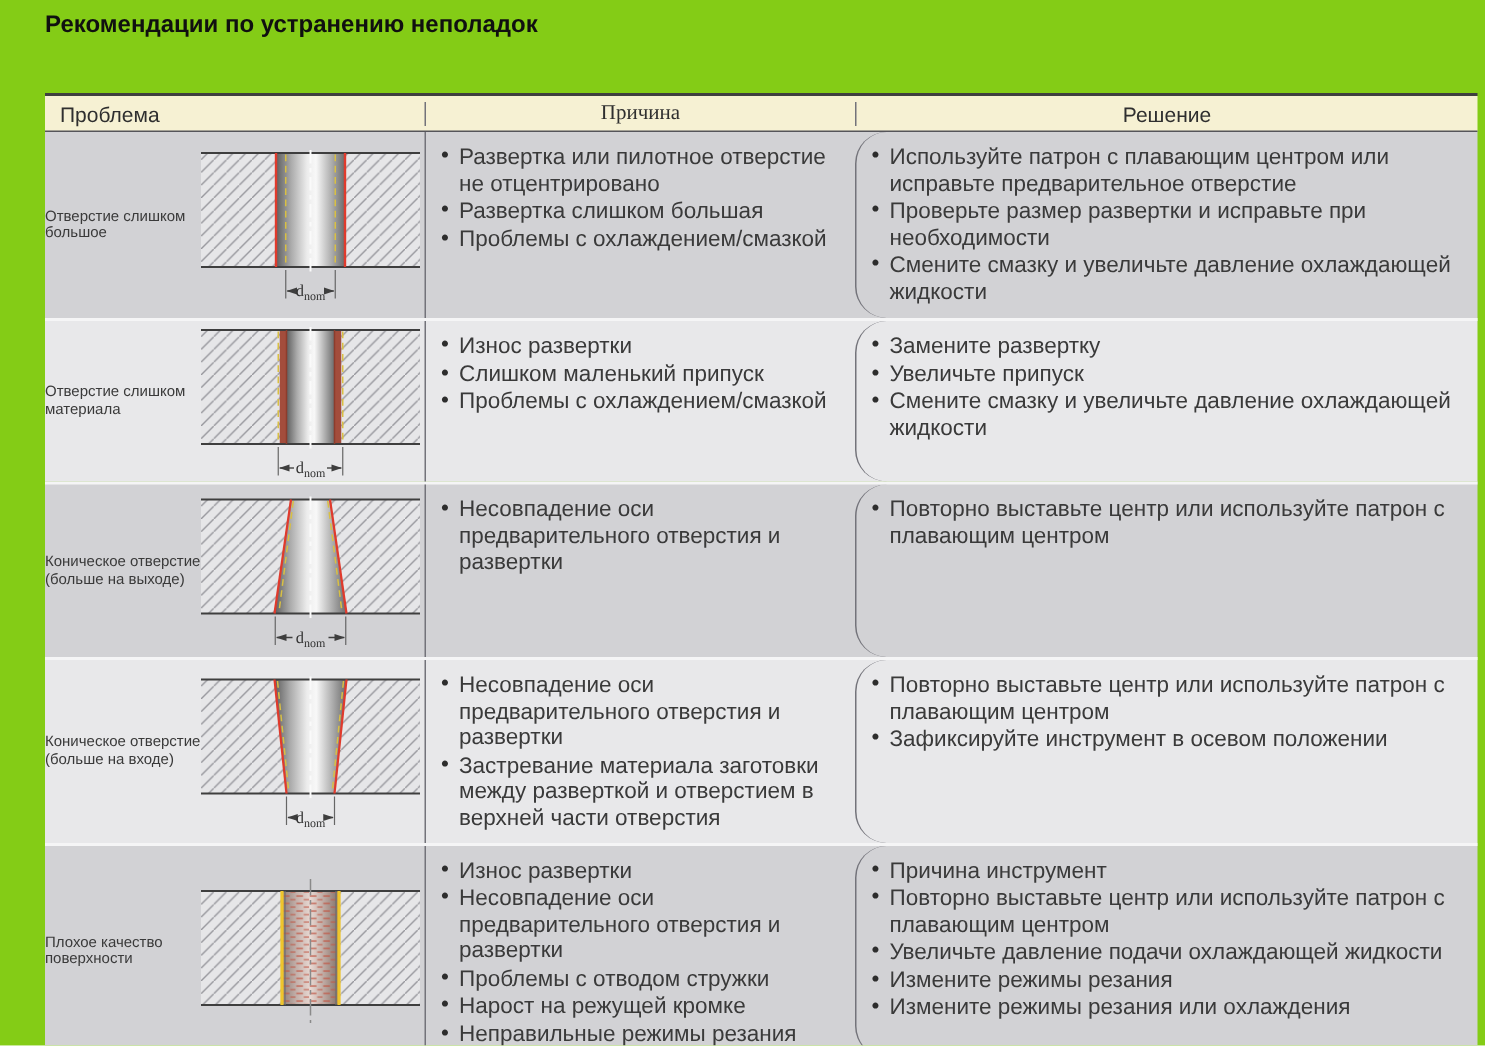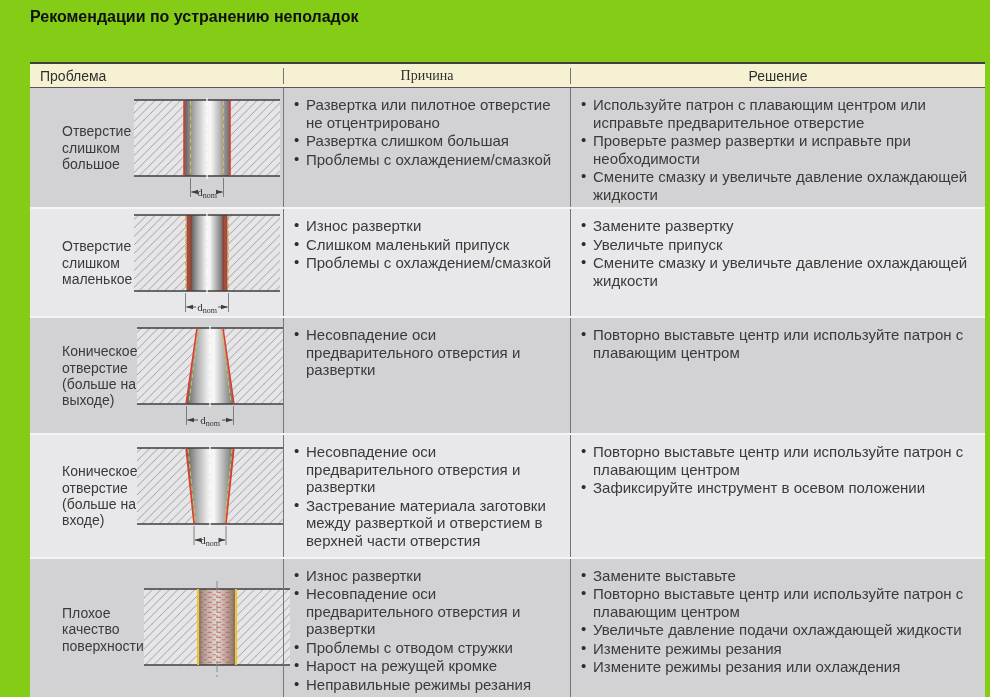--- a/index.html
+++ b/index.html
@@ -15,25 +15,25 @@
   .h3{width:415px;text-align:center;border-left:1px solid #73737a;box-sizing:border-box;}
   .row{display:flex;}
   .row + .row{border-top:2px solid #f5f5f6;}
   .row.dark{background:#d2d2d5;}
   .row.light{background:#e8e8ea;}
   .r1,.r2{min-height:107px;}
   .r3{min-height:115px;}
   .r4{min-height:111px;}
   .r5{min-height:127px;}
   .c1{width:253px;display:flex;align-items:center;box-sizing:border-box;}
-  .plabel{width:106px;font-size:14px;line-height:1.16;box-sizing:border-box;margin-left:32px;}
+  .plabel{width:106px;font-size:10px;line-height:1.16;box-sizing:border-box;}
   .fig{margin-left:auto;margin-right:3px;display:flex;align-items:center;}
   .fig svg{display:block;}
   .c2{width:287px;border-left:1px solid #73737a;box-sizing:border-box;padding:8px 4px 6px 9px;}
-  .c3{width:415px;border-left:1px solid #73737a;box-sizing:border-box;padding:8px 4px 3px 9px;}
+  .c3{width:415px;border-left:1px solid #73737a;box-sizing:border-box;padding:8px 4px 8px 9px;border-radius:21px;}
   ul.blist{margin:0;padding:0;list-style:none;font-size:15px;line-height:1.17;}
   ul.blist li{position:relative;padding-left:13px;margin-bottom:1px;}
   ul.blist li::before{content:"\2022";position:absolute;left:1px;top:-1px;color:#2d2d2d;}
   .defs-holder{position:absolute;width:0;height:0;overflow:hidden;}
   .dimtext{font-family:"Liberation Serif",serif;}
 </style>
 </head>
 <body>
 
 <div class="page">
@@ -111,21 +111,21 @@
         <ul class="blist">
           <li>Используйте патрон с плавающим центром или исправьте предварительное отверстие</li>
           <li>Проверьте размер развертки и исправьте при необходимости</li>
           <li>Смените смазку и увеличьте давление охлаждающей жидкости</li>
         </ul>
       </div>
     </div>
 
     <div class="row light r2">
       <div class="c1">
-        <div class="plabel">Отверстие слишком маленькое</div>
+        <div class="plabel">Отверстие слишком материала</div>
         <div class="fig">
           <svg width="146" height="104" viewBox="0 0 146 104">
             <rect x="0" y="4" width="146" height="76" fill="url(#hatch)"></rect>
             <rect x="57" y="4" width="32" height="76" fill="url(#bore)"></rect>
             <rect x="52.5" y="4" width="4.5" height="76" fill="#a34d3c"></rect>
             <rect x="89" y="4" width="4.5" height="76" fill="#a34d3c"></rect>
             <line x1="0" y1="4" x2="146" y2="4" stroke="#3e3e3e" stroke-width="1.3"></line>
             <line x1="0" y1="80" x2="146" y2="80" stroke="#3e3e3e" stroke-width="1.3"></line>
             <line x1="57" y1="4" x2="57" y2="80" stroke="#8d3c2c" stroke-width="1"></line>
             <line x1="89" y1="4" x2="89" y2="80" stroke="#8d3c2c" stroke-width="1"></line>
@@ -254,21 +254,21 @@
         <ul class="blist">
           <li>Износ развертки</li>
           <li>Несовпадение оси предварительного отверстия и развертки</li>
           <li>Проблемы с отводом стружки</li>
           <li>Нарост на режущей кромке</li>
           <li>Неправильные режимы резания</li>
         </ul>
       </div>
       <div class="c3">
         <ul class="blist">
-          <li>Замените выставьте</li>
+          <li>Причина инструмент</li>
           <li>Повторно выставьте центр или используйте патрон с плавающим центром</li>
           <li>Увеличьте давление подачи охлаждающей жидкости</li>
           <li>Измените режимы резания</li>
           <li>Измените режимы резания или охлаждения</li>
         </ul>
       </div>
     </div>
 
   </div>
 </div>

